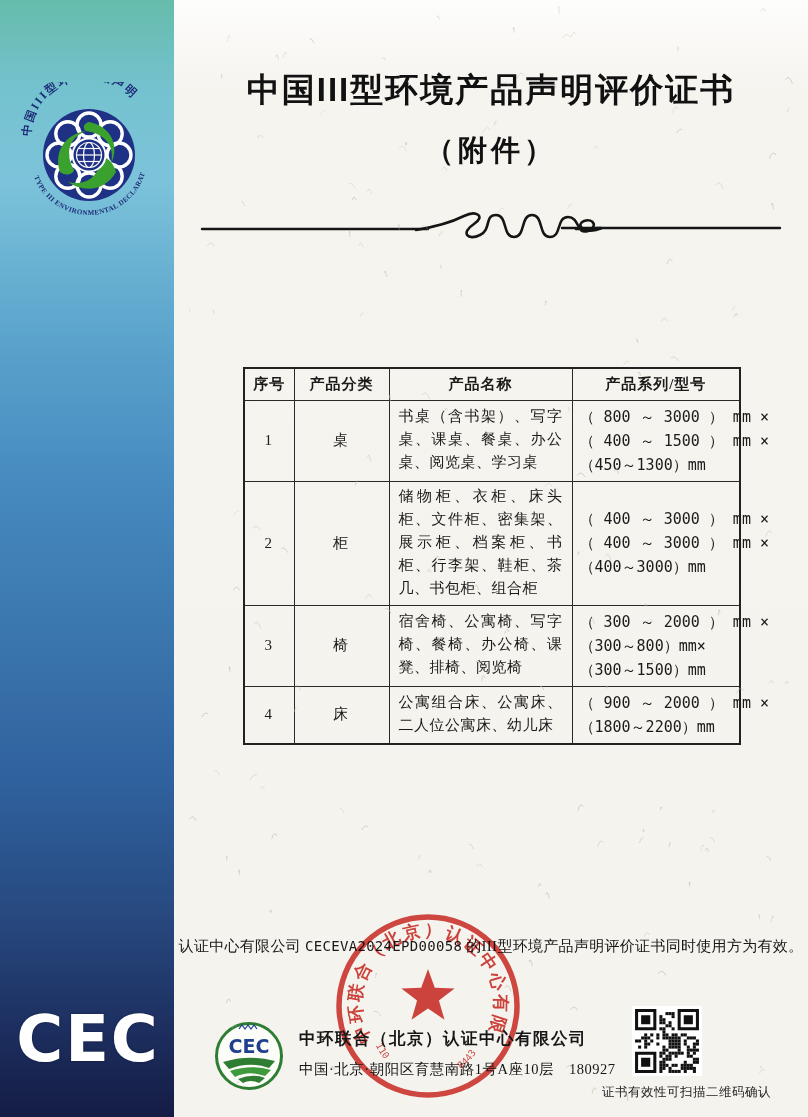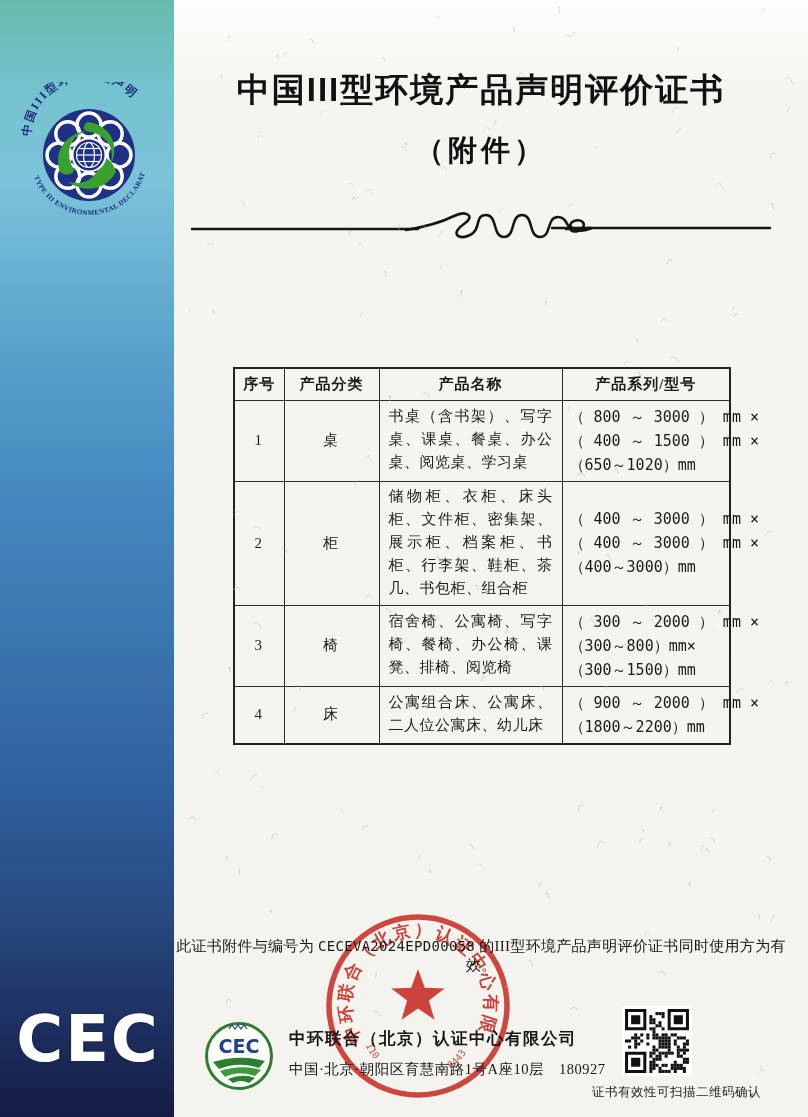--- a/index.html
+++ b/index.html
@@ -17,21 +17,21 @@
       #1d2f60 92%, #141c44 100%); }
 
   #emblem { position:absolute; left:16px; top:82px; width:146px; height:146px; }
 
   #cec-wordmark { position:absolute; left:8px; top:1002px; width:160px;
     font-family:"DejaVu Sans", sans-serif; font-weight:800; font-size:64px;
     letter-spacing:2px; color:#ffffff; text-align:center;
     text-shadow:0 0 2px rgba(10,16,40,.6); }
 
   
-  #main { position:absolute; left:164px; top:0; width:634px; height:1117px; }
+  #main { position:absolute; left:174px; top:0; width:634px; height:1117px; }
 
   .title { position:absolute; left:0; top:68px; width:100%; text-align:center;
     font-family:"Liberation Sans", sans-serif; font-weight:900; font-size:33px;
     letter-spacing:2px; color:#111; }
   .subtitle { position:absolute; left:0; top:131px; width:100%; text-align:center;
     font-family:Liberation Mono, monospace; font-weight:900; font-size:29px;
     letter-spacing:4px; color:#111; }
 
   #divider { position:absolute; left:22px; top:208px; }
 
@@ -150,21 +150,21 @@
         <th style="width:183px">产品名称</th>
         <th style="width:168px">产品系列/型号</th>
       </tr>
       <tr class="r0">
         <td class="c-no">1</td>
         <td class="c-cat">桌</td>
         <td class="c-names">书桌（含书架）、写字桌、课桌、餐桌、办公桌、阅览桌、学习桌</td>
         <td class="c-spec">
           <span>（ 800 ～ 3000 ） mm ×</span>
           <span>（ 400 ～ 1500 ） mm ×</span>
-          <span>（650～1020）mm</span>
+          <span>（450～1300）mm</span>
         </td>
       </tr>
       <tr class="r1">
         <td class="c-no">2</td>
         <td class="c-cat">柜</td>
         <td class="c-names">储物柜、衣柜、床头柜、文件柜、密集架、展示柜、档案柜、书柜、行李架、鞋柜、茶几、书包柜、组合柜</td>
         <td class="c-spec">
           <span>（ 400 ～ 3000 ） mm ×</span>
           <span>（ 400 ～ 3000 ） mm ×</span>
           <span>（400～3000）mm</span>
@@ -185,21 +185,21 @@
         <td class="c-cat">床</td>
         <td class="c-names">公寓组合床、公寓床、二人位公寓床、幼儿床</td>
         <td class="c-spec">
           <span>（ 900 ～ 2000 ） mm ×</span>
           <span>（1800～2200）mm</span>
         </td>
       </tr>
     </tbody>
       </table>
 
-    <div id="validity-statement"><span>此证书附件与编号为 </span><span class="certno">CECEVA2024EPD00058</span><span> 的III型环境产品声明评价证书同时使用方为有效。</span></div>
+    <div id="validity-statement"><span>认证中心有限公司 </span><span class="certno">CECEVA2024EPD00058</span><span> 的III型环境产品声明评价证书同时使用方为有效。</span></div>
 
     <svg id="red-seal" viewBox="0 0 196 200">
       <defs>
         <path id="sealArc" d="M 42 132 A 67 67 0 1 1 154 132" fill="none"></path>
         <path id="sealArcBo" d="M 42 125 A 57 57 0 0 0 154 125" fill="none"></path>
       </defs>
       <circle cx="98" cy="98" r="89" fill="none" stroke="#cf2b24" stroke-width="5.5" opacity=".93"></circle>
       <polygon fill="#cf2b24" opacity=".95" points="98,61 104.8,79.7 124.6,80.4 108.9,92.6 114.5,111.7 98,100.5 81.5,111.7 87.1,92.6 71.4,80.4 91.2,79.7"></polygon>
       <text font-family="Liberation Serif, serif" font-weight="700" font-size="17.5" fill="#cf2b24" letter-spacing="2.5" opacity=".95">
         <textPath href="#sealArc">中环联合（北京）认证中心有限公司</textPath>

